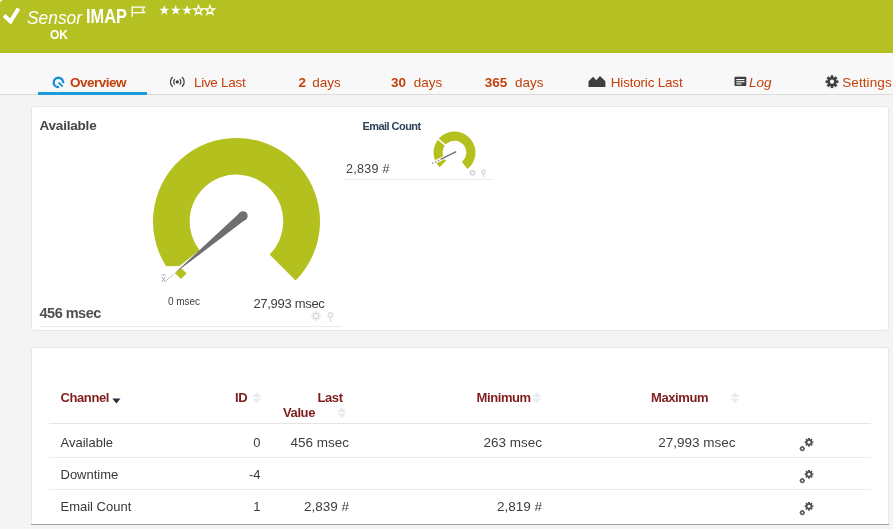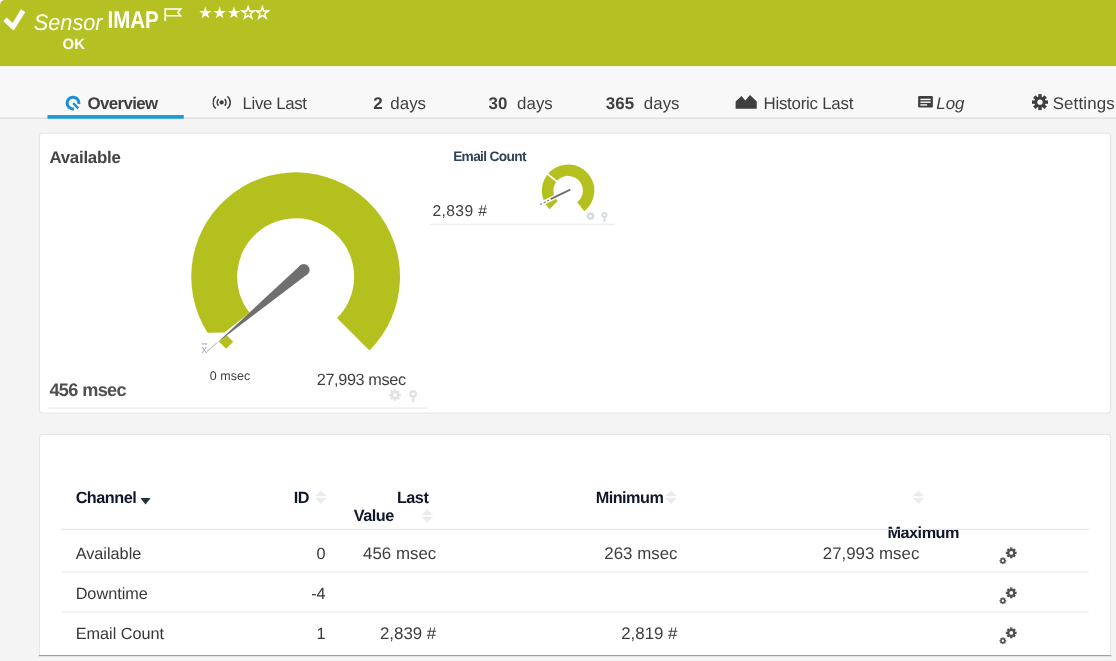--- a/index.html
+++ b/index.html
@@ -7,22 +7,22 @@
 body { position:relative; font-family:"Liberation Sans",sans-serif; background:#f4f4f4; overflow:hidden; }
 .abs { position:absolute; line-height:1; white-space:nowrap; }
 .whitecorner { position:absolute; left:0; top:0; width:5px; height:5px; background:#fafafa; }
 .green { position:absolute; left:0; top:0; width:893px; height:53px; background:#b5c022; border-top-left-radius:4px; }
 .strip { position:absolute; left:0; top:53px; width:893px; height:42px; background:#f8f8f8; border-bottom:1px solid #dcdcdc; }
 .bluebar { position:absolute; left:38px; top:91.5px; width:109px; height:3.5px; background:#199cd8; }
 .card1 { position:absolute; left:31px; top:106px; width:858px; height:225px; background:#fff; border:1px solid #e7e7e7; border-radius:3px; }
 .card2 { position:absolute; left:31px; top:347px; width:858px; height:178px; background:#fff; border:1px solid #e7e7e7; border-bottom:none; border-radius:3px 3px 0 0; }
 .hline { position:absolute; height:1px; background:#ececec; }
 .w { color:#fff; }
-.tabtxt { font-size:13.5px; color:#404040; }
-.hdr { font-size:13px; font-weight:bold; letter-spacing:-0.4px; color:#0f172a; }
+.tabtxt { font-size:13.5px; color:#c2410c; }
+.hdr { font-size:13px; font-weight:bold; letter-spacing:-0.4px; color:#7f1d1d; }
 .cell { font-size:13px; color:#383838; } .cellv { font-size:13.5px; color:#3d3d3d; }
 .rr { text-align:right; }
 </style>
 </head>
 <body>
 <div class="whitecorner"></div>
 <div class="green"></div>
 
 <svg class="abs" style="left:3px;top:7px" width="18" height="17">
   <path d="M1,8.4 L7.5,14.5 L15.5,1.5" fill="none" stroke="#fff" stroke-width="4"></path>
@@ -177,21 +177,21 @@
   <polygon points="4.8,0.3 9.3,5 0.3,5" fill="#e9ebf0"></polygon>
   <polygon points="0.3,6.4 9.3,6.4 4.8,11.1" fill="#e9ebf0"></polygon>
 </svg>
 
 <div class="abs hdr" style="left:476.5px;top:391.3px;">Minimum</div>
 <svg class="abs" style="left:531.5px;top:392px" width="10" height="12">
   <polygon points="4.8,0.3 9.3,5 0.3,5" fill="#e9ebf0"></polygon>
   <polygon points="0.3,6.4 9.3,6.4 4.8,11.1" fill="#e9ebf0"></polygon>
 </svg>
 
-<div class="abs hdr" style="left:710px;top:391.3px;margin-top:28px;">Maximum</div>
+<div class="abs hdr" style="left:651px;top:391.3px;">Maximum</div>
 <svg class="abs" style="left:729.5px;top:392px" width="10" height="12">
   <polygon points="4.8,0.3 9.3,5 0.3,5" fill="#e9ebf0"></polygon>
   <polygon points="0.3,6.4 9.3,6.4 4.8,11.1" fill="#e9ebf0"></polygon>
 </svg>
 
 <div class="hline" style="left:49px;top:422.5px;width:822px;background:#e4e4e4;"></div>
 <div class="hline" style="left:49px;top:456.8px;width:822px;"></div>
 <div class="hline" style="left:49px;top:488.8px;width:822px;"></div>
 <div class="abs" style="left:31px;top:523.5px;width:858px;height:1.5px;background:#a0a0a0;"></div>
 

